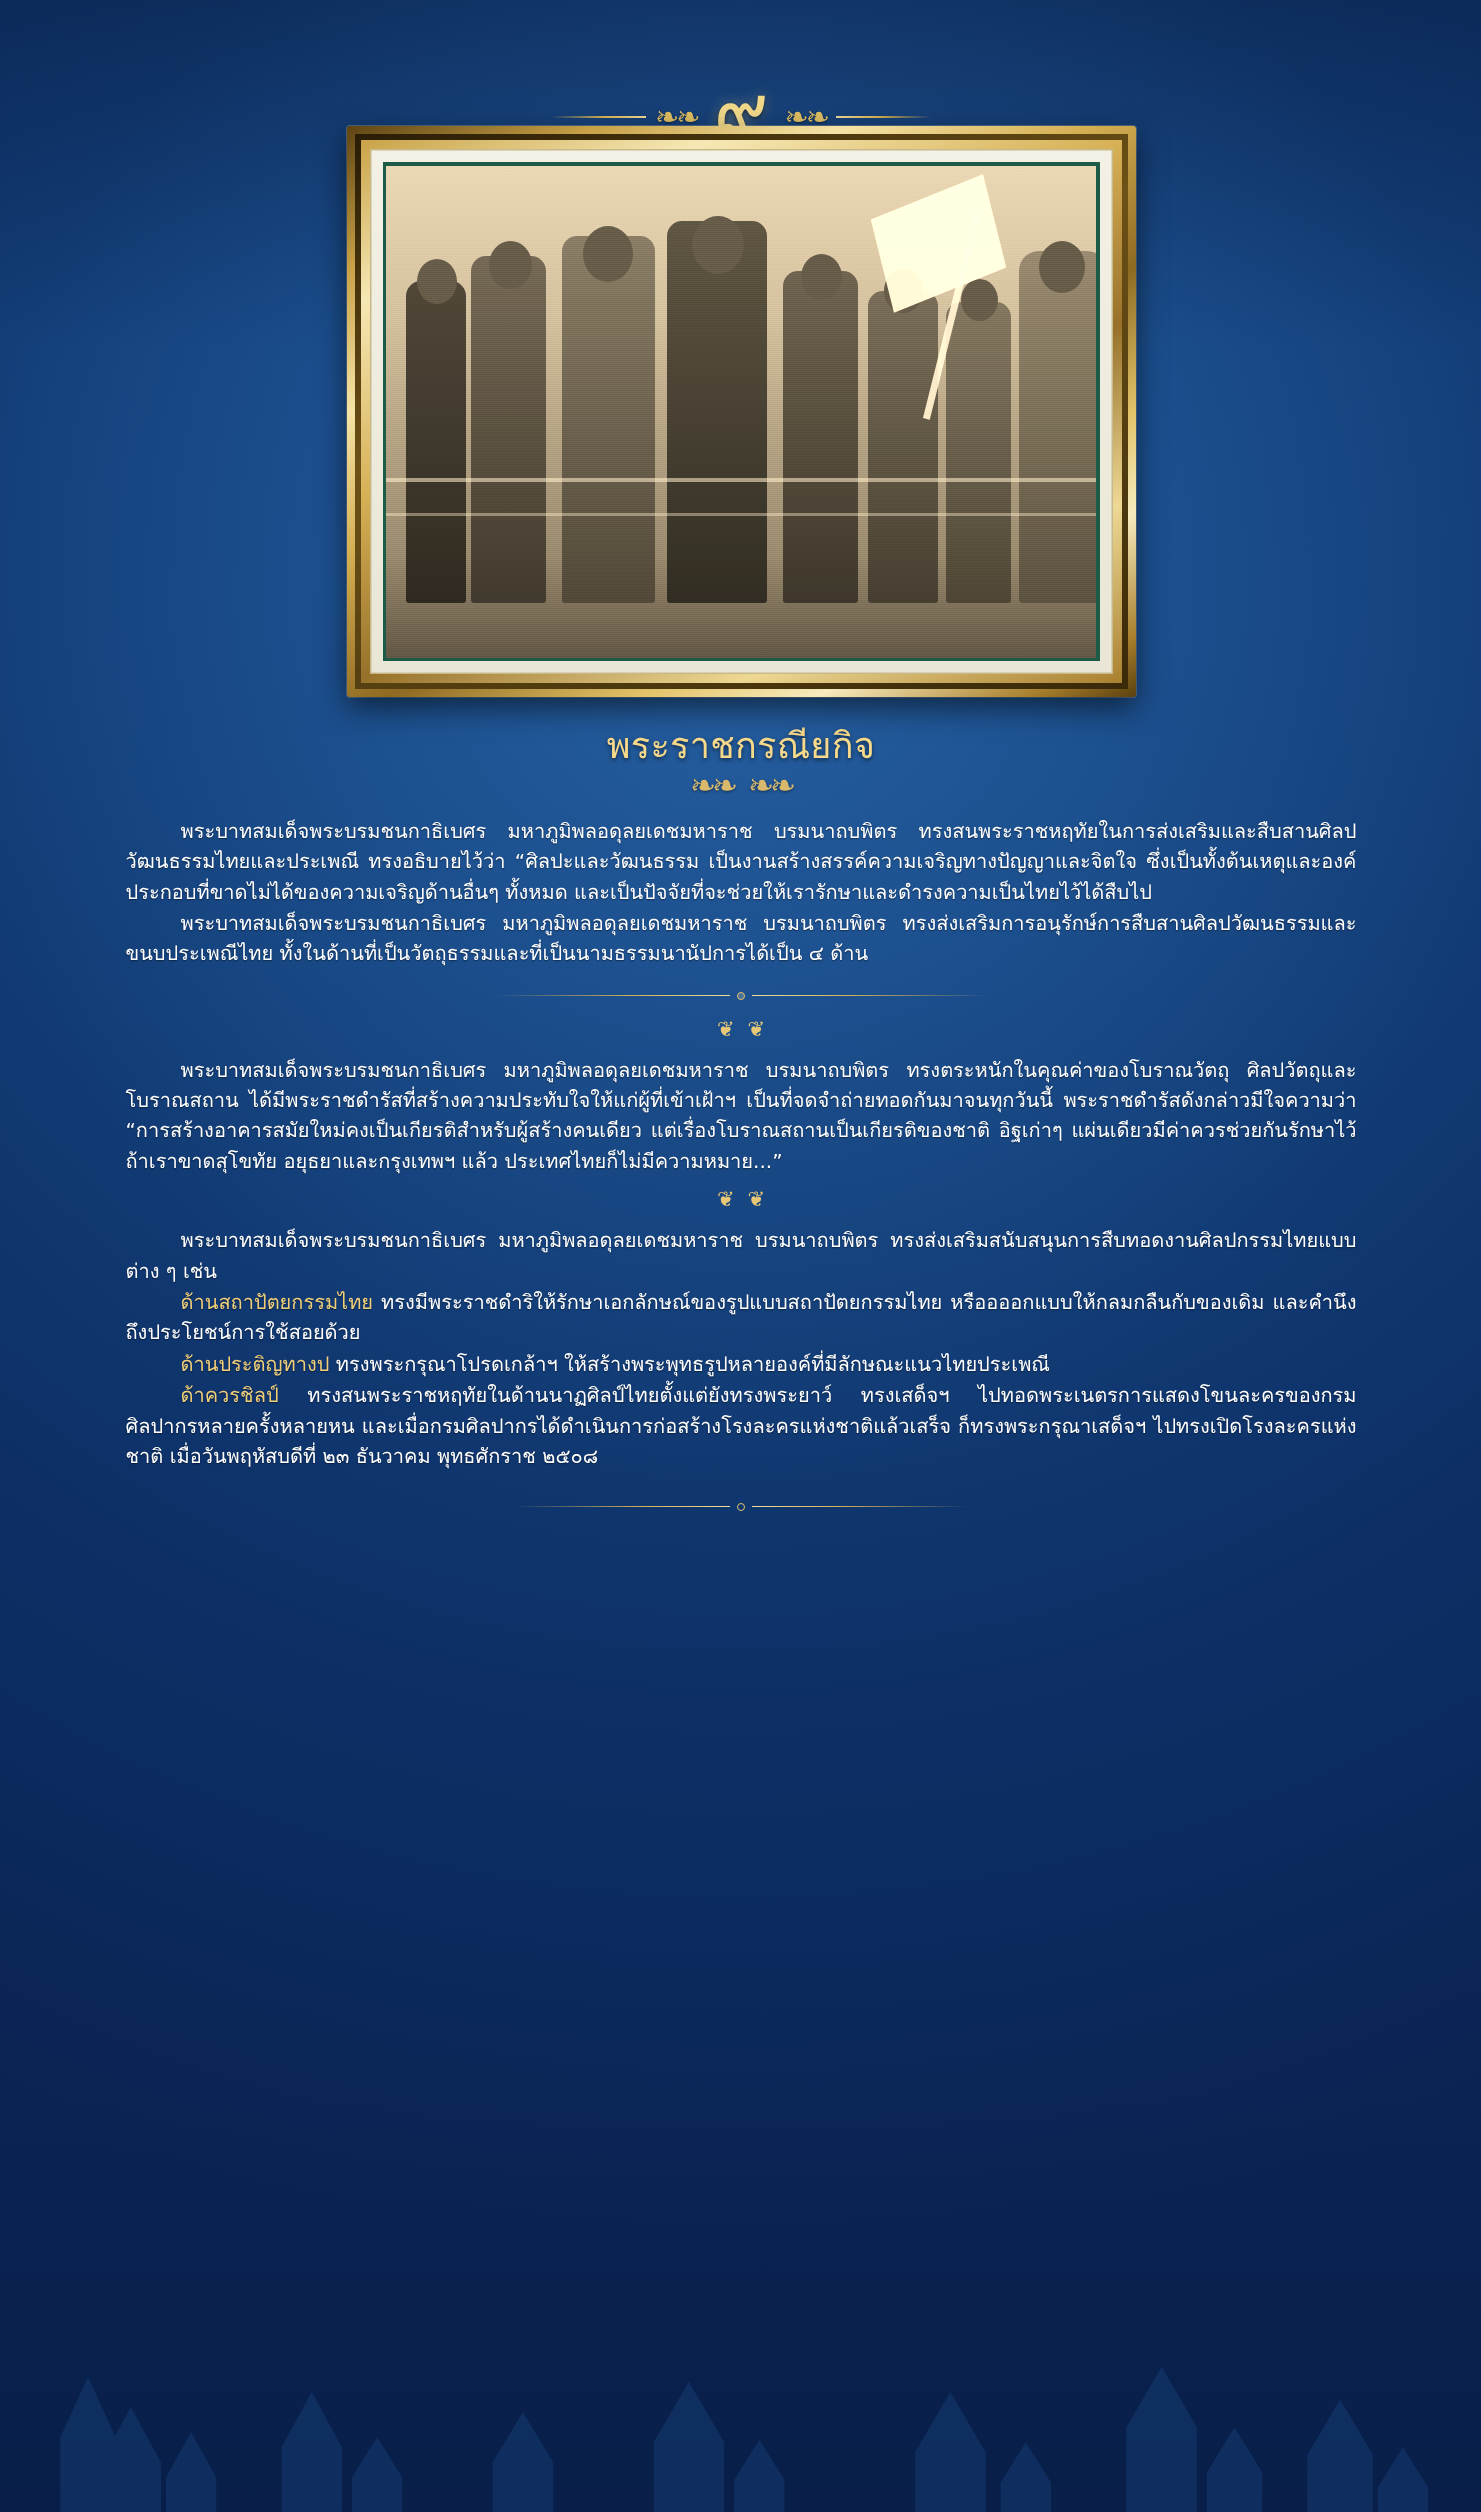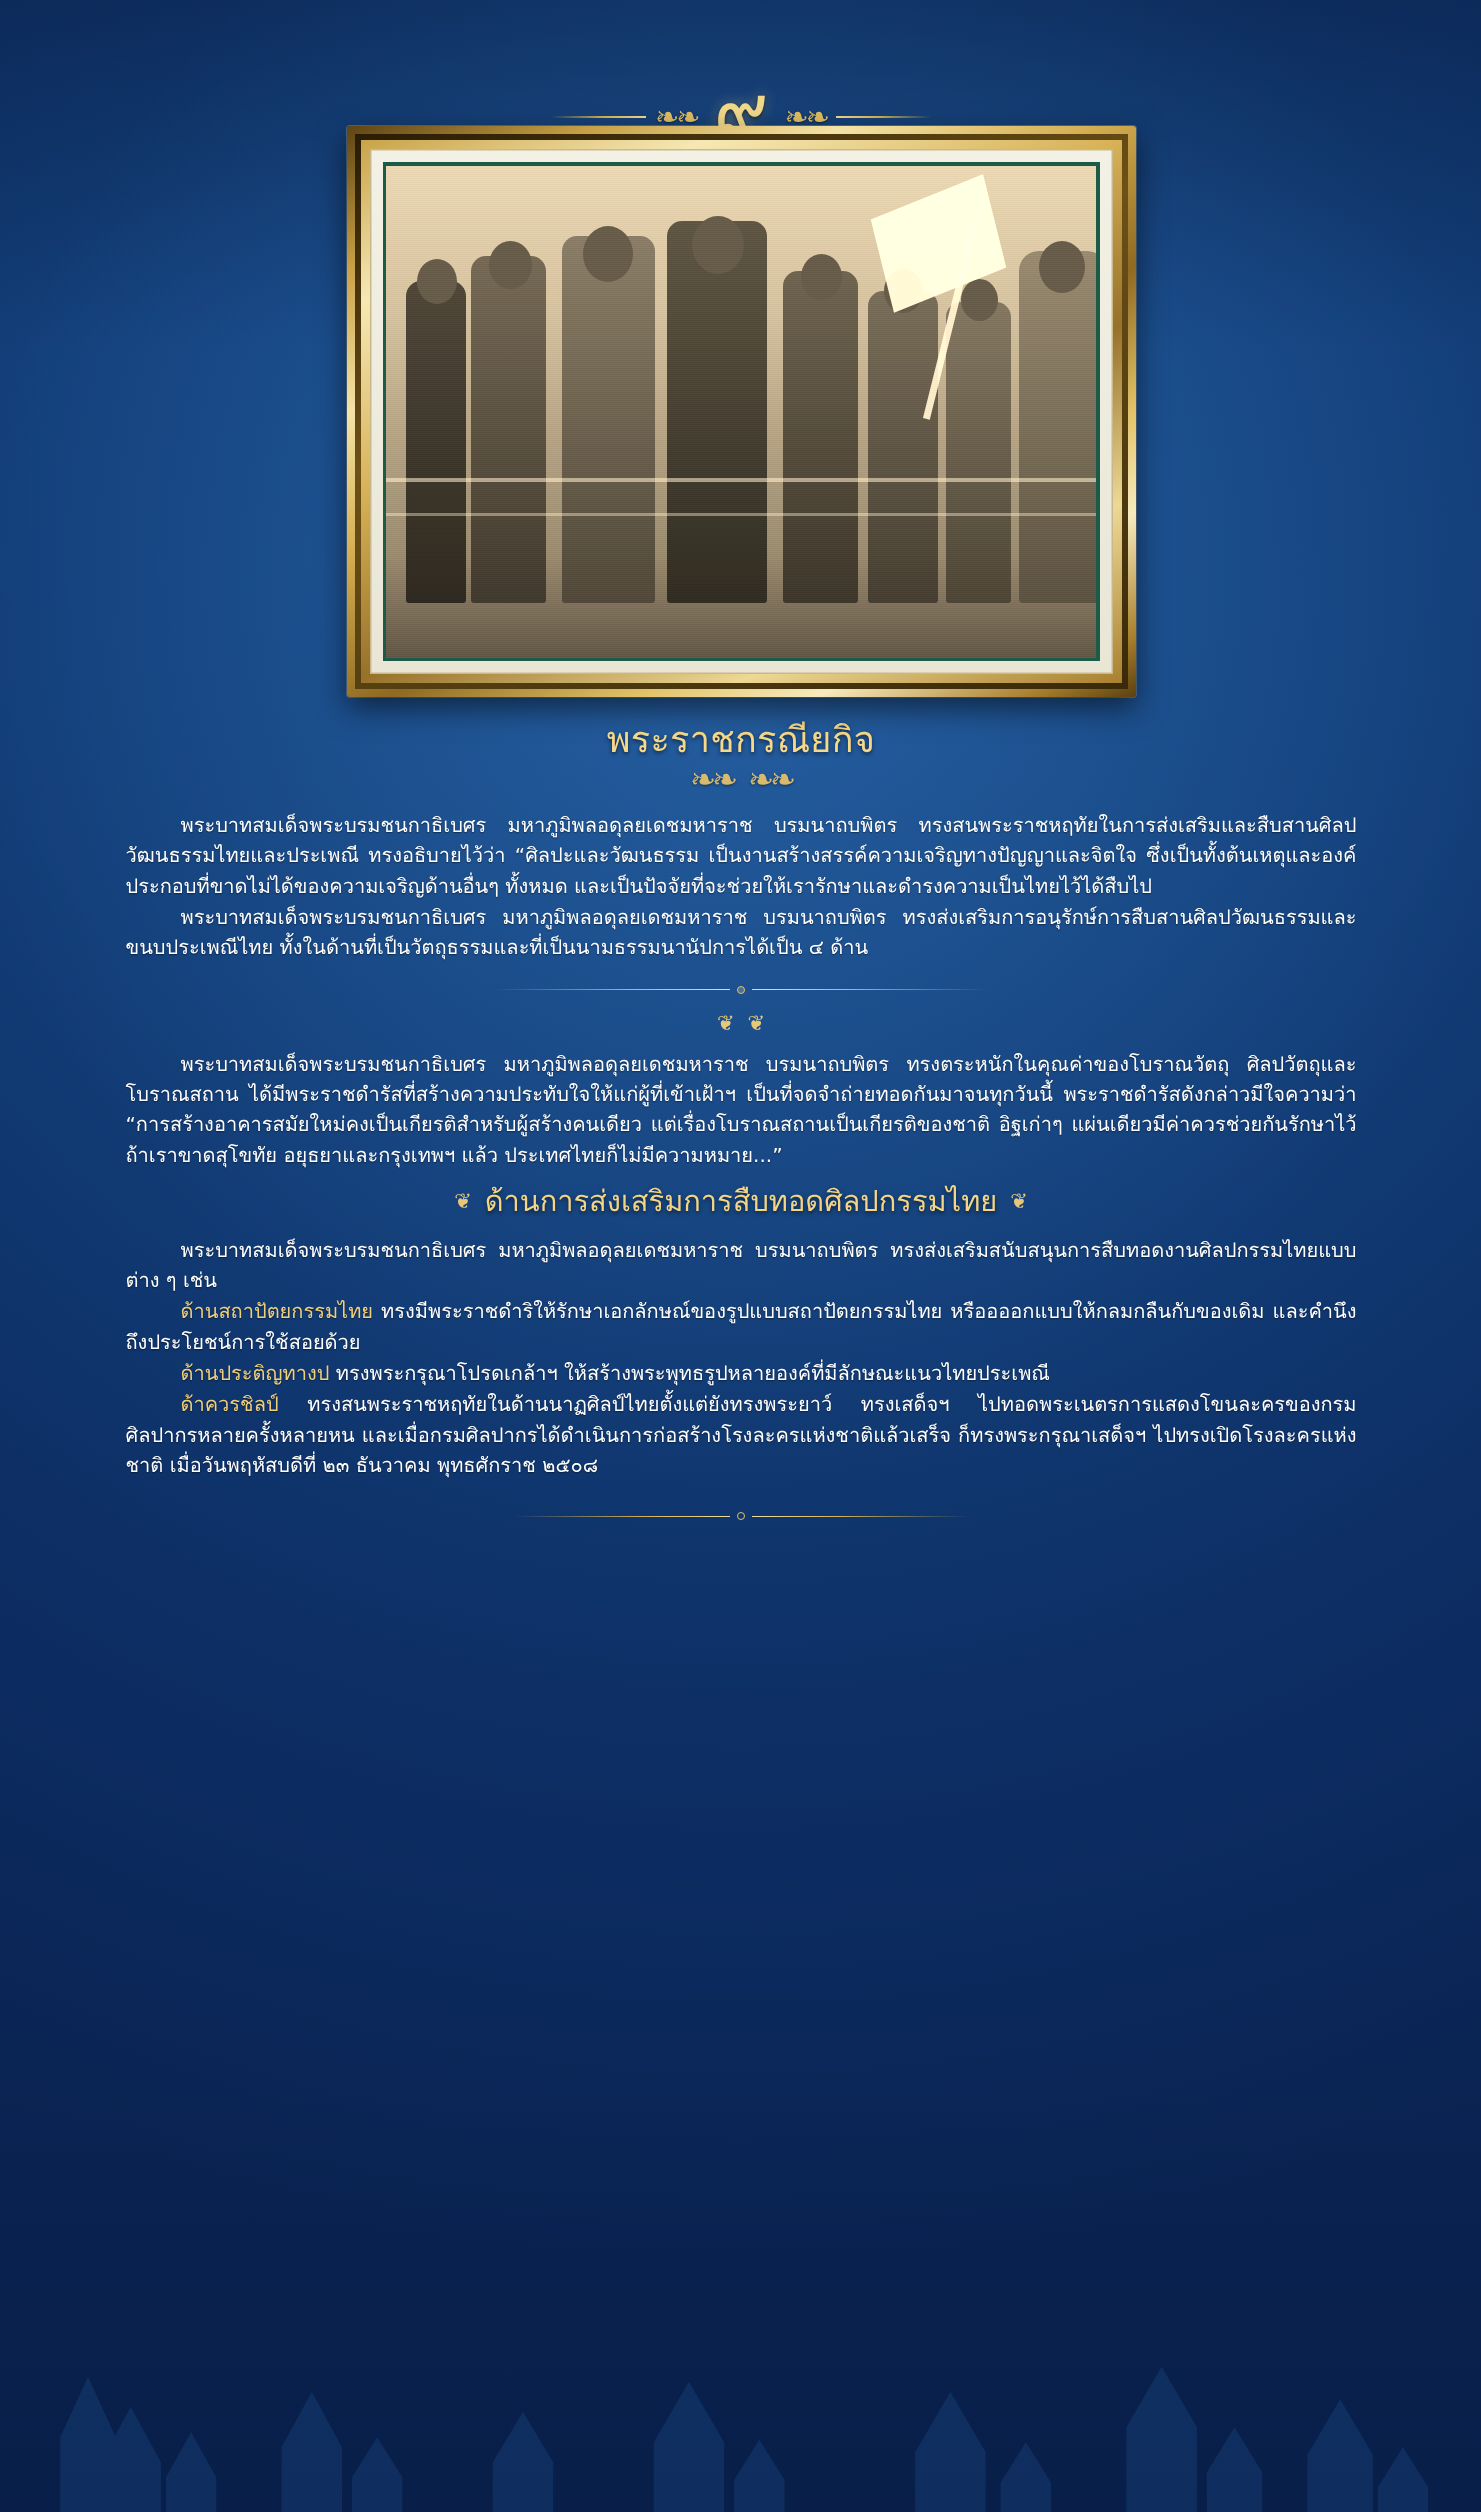--- a/index.html
+++ b/index.html
@@ -156,21 +156,21 @@
   .photo .grain {
     position: absolute; inset: 0;
     background:
       repeating-linear-gradient(0deg, rgba(255,255,255,0.035) 0 1px, rgba(0,0,0,0.035) 1px 2px);
     mix-blend-mode: overlay;
   }
 
   
   .title-block {
     text-align: center;
-    margin-top: 22px;
+    margin-top: 28px;
     color: #f4d88a;
   }
   .title-line1 {
     font-size: 36px;
     line-height: 1.16;
     color: #f6d98a;
     text-shadow: 0 1.5px 4px rgba(0,0,0,0.55);
     letter-spacing: 0.3px;
   }
   .title-line2-row {
@@ -406,21 +406,20 @@
   <div class="section-head">
     <span class="flower">❦</span>
     <span class="flower">❦</span>
   </div>
   <div class="body-text">
     <p class="indent">พระบาทสมเด็จพระบรมชนกาธิเบศร มหาภูมิพลอดุลยเดชมหาราช บรมนาถบพิตร ทรงตระหนักในคุณค่าของโบราณวัตถุ ศิลปวัตถุและโบราณสถาน ได้มีพระราชดำรัสที่สร้างความประทับใจให้แก่ผู้ที่เข้าเฝ้าฯ เป็นที่จดจำถ่ายทอดกันมาจนทุกวันนี้ พระราชดำรัสดังกล่าวมีใจความว่า “การสร้างอาคารสมัยใหม่คงเป็นเกียรติสำหรับผู้สร้างคนเดียว แต่เรื่องโบราณสถานเป็นเกียรติของชาติ อิฐเก่าๆ แผ่นเดียวมีค่าควรช่วยกันรักษาไว้ ถ้าเราขาดสุโขทัย อยุธยาและกรุงเทพฯ แล้ว ประเทศไทยก็ไม่มีความหมาย...”</p>
   </div>
 
   <div class="section-head">
     <span class="flower">❦</span>
-    <span class="txt">ด้านการส่งเสริมการสืบทอดศิลปกรรมไทย</span>
     <span class="flower">❦</span>
   </div>
   <div class="body-text">
     <p class="indent">พระบาทสมเด็จพระบรมชนกาธิเบศร มหาภูมิพลอดุลยเดชมหาราช บรมนาถบพิตร ทรงส่งเสริมสนับสนุนการสืบทอดงานศิลปกรรมไทยแบบต่าง ๆ เช่น</p>
     <p class="indent"><span class="sub-label">ด้านสถาปัตยกรรมไทย</span><span> ทรงมีพระราชดำริให้รักษาเอกลักษณ์ของรูปแบบสถาปัตยกรรมไทย หรืออออกแบบให้กลมกลืนกับของเดิม และคำนึงถึงประโยชน์การใช้สอยด้วย</span></p>
     <p class="indent"><span class="sub-label">ด้านประติญทางป</span><span> ทรงพระกรุณาโปรดเกล้าฯ ให้สร้างพระพุทธรูปหลายองค์ที่มีลักษณะแนวไทยประเพณี</span></p>
     <p class="indent"><span class="sub-label">ด้าควรชิลป์</span><span> ทรงสนพระราชหฤทัยในด้านนาฏศิลป์ไทยตั้งแต่ยังทรงพระยาว์ ทรงเสด็จฯ ไปทอดพระเนตรการแสดงโขนละครของกรมศิลปากรหลายครั้งหลายหน และเมื่อกรมศิลปากรได้ดำเนินการก่อสร้างโรงละครแห่งชาติแล้วเสร็จ ก็ทรงพระกรุณาเสด็จฯ ไปทรงเปิดโรงละครแห่งชาติ เมื่อวันพฤหัสบดีที่ ๒๓ ธันวาคม พุทธศักราช ๒๕๐๘</span></p>
   </div>
 
   <div class="footer-orn">

